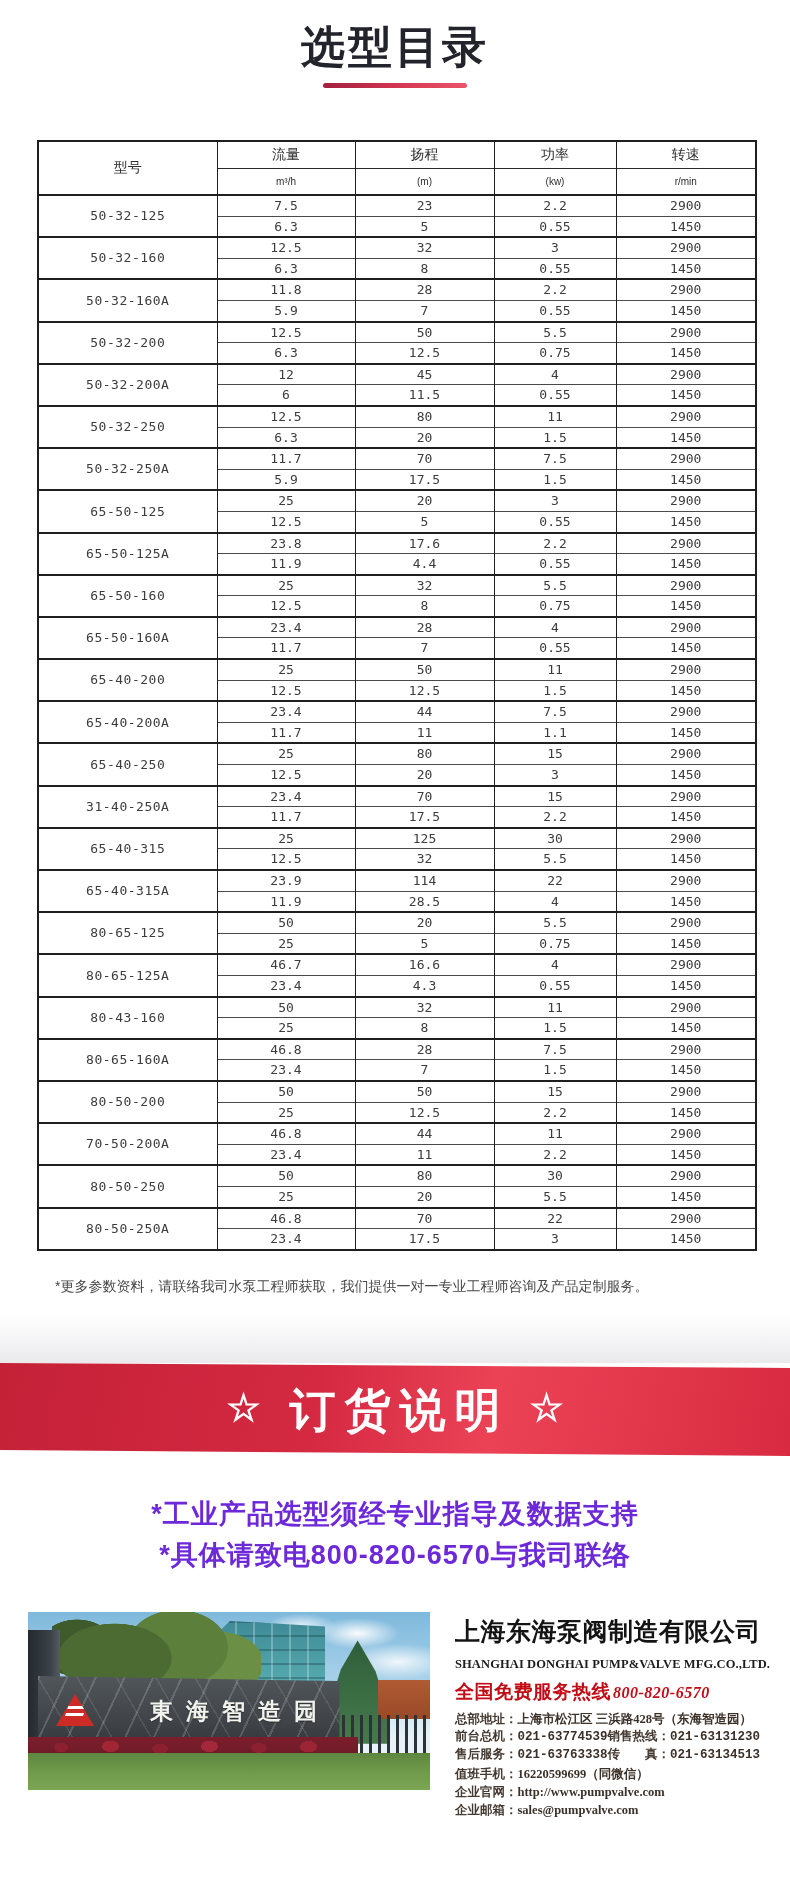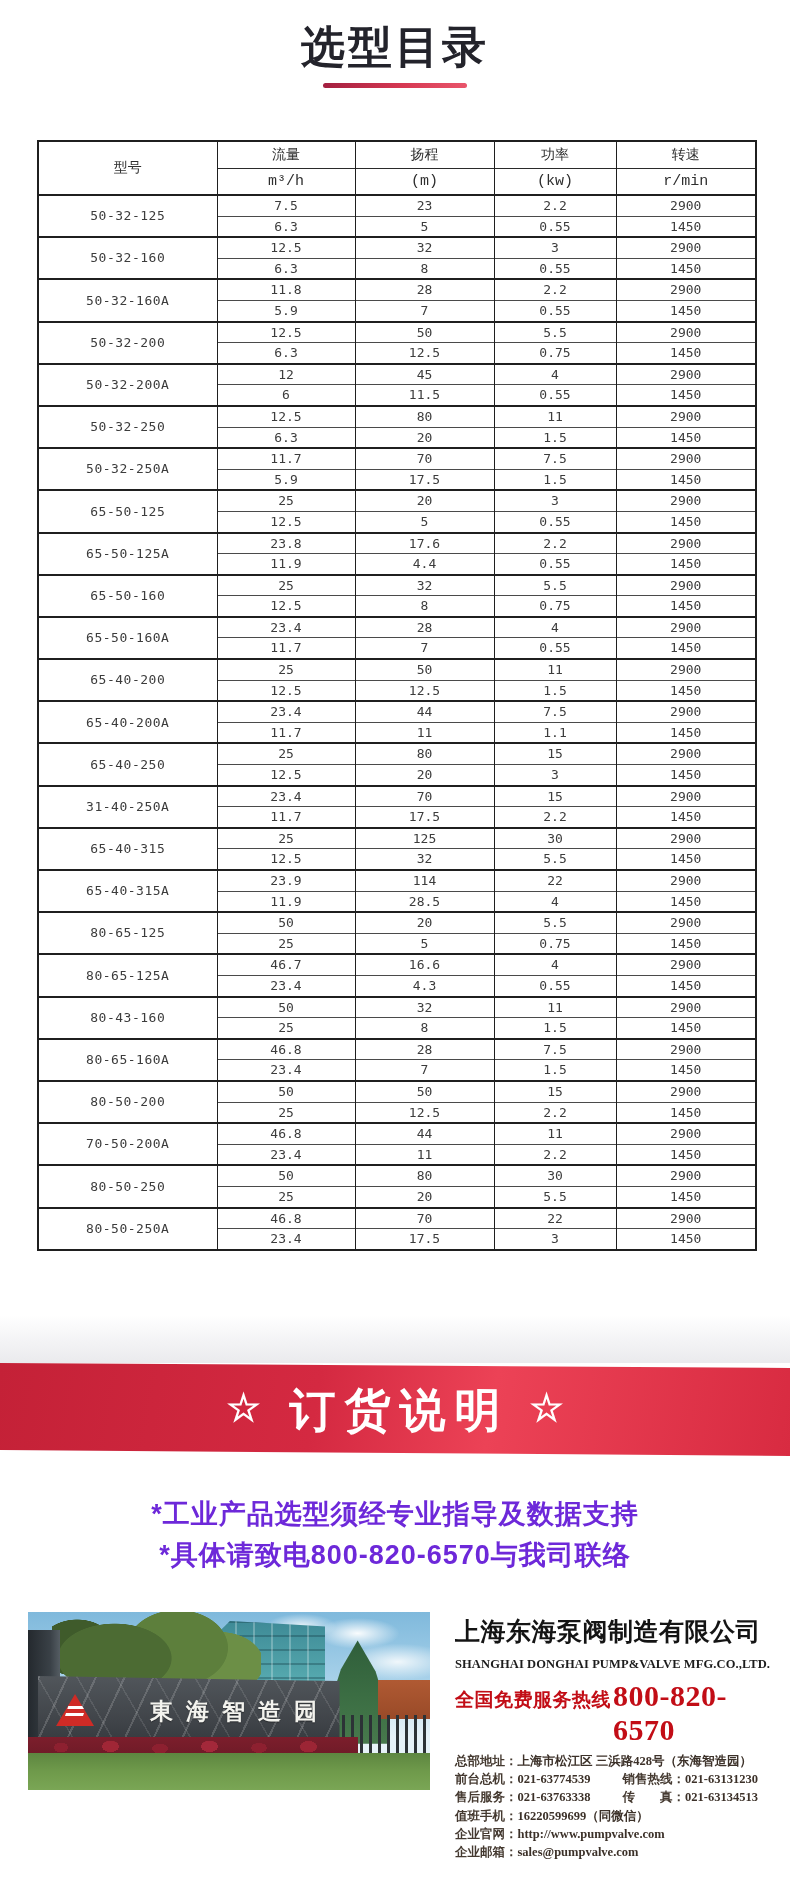--- a/index.html
+++ b/index.html
@@ -13,21 +13,21 @@
          background:linear-gradient(90deg,#a32040,#d63852 55%,#e9556b);border-radius:3px;}
 
   
   .tbl-wrap{position:absolute;top:140px;left:37px;width:718px;}
   table.pump{border-collapse:collapse;width:718px;table-layout:fixed;
          font-family:"DejaVu Sans Mono",monospace;color:#3c3c3c;}
   table.pump th,table.pump td{border-left:1px solid #1f1f1f;border-right:1px solid #1f1f1f;
          padding:0;text-align:center;vertical-align:middle;font-weight:normal;}
   table.pump{border:2px solid #1f1f1f;}
   thead th{font-family:"Liberation Sans",sans-serif;font-size:14px;color:#2e2e2e;height:26px;}
-  thead tr.units th{font-family:Liberation Mono, monospace;font-size:15px;height:25px;
+  thead tr.units th{font-family:Liberation Sans, sans-serif;font-size:10px;height:25px;
          border-top:1px solid #2a2a2a;}
   tbody td{font-size:13px;height:19.6px;line-height:19.6px;}
   tbody tr.r-top td{border-top:2px solid #1f1f1f;}
   tbody tr.r-bot td{border-top:1px solid #4a4a4a;}
   tbody td.model{font-size:13px;letter-spacing:0.5px;}
   thead{border-bottom:2px solid #000000;}
 
   
   .note{position:absolute;top:1278px;left:55px;width:700px;font-size:14px;color:#474747;}
 
@@ -100,25 +100,25 @@
         linear-gradient(180deg,#7c1e2c,#6d1a27);}
   .lawn{position:absolute;left:0;top:79%;width:100%;height:21%;
       background:linear-gradient(180deg,#5d8640 0%,#6f9a4b 50%,#7aa655 100%);}
 
   .info{position:absolute;top:1615px;left:455px;width:303px;}
   .company-cn{font-size:25px;font-weight:bold;color:#141414;letter-spacing:0.5px;white-space:nowrap;}
   .company-en{font-family:"Liberation Serif",serif;font-weight:bold;font-size:12.5px;color:#1d1d1d;
       margin-top:9px;white-space:nowrap;letter-spacing:0.1px;}
   .hotline{margin-top:7px;display:flex;align-items:baseline;gap:2px;color:#c20d16;font-weight:bold;}
   .hotline .hl-label{font-size:19px;letter-spacing:0.5px;white-space:nowrap;}
-  .hotline .hl-number{font-family:"Liberation Serif",serif;font-size:30px;letter-spacing:0.5px;}
+  .hotline .hl-number{font-family:"Liberation Serif",serif;font-size:16px;letter-spacing:0.5px;font-style:italic;}
   .contacts{margin-top:5px;}
   .contact-line{font-family:"Liberation Serif",serif;font-weight:bold;font-size:12.5px;
       color:#453a31;line-height:18.2px;white-space:nowrap;display:flex;}
-  .contact-line.two{justify-content:space-between;}
+  .contact-line.two{justify-content:space-between;font-family:Liberation Mono, monospace;}
   .c-label{color:#453a31;}
   .c-value{color:#3c3129;}
 </style>
 </head>
 <body>
 
 <div class="page">
 
   <div class="title">选型目录</div>
   <div class="title-underline"></div>
@@ -494,20 +494,21 @@
     <tr class="r-bot">
       <td>23.4</td>
       <td>17.5</td>
       <td>3</td>
       <td>1450</td>
     </tr>
   </tbody>
     </table>
   </div>
 
+  <div class="note">*更多参数资料，请联络我司水泵工程师获取，我们提供一对一专业工程师咨询及产品定制服务。</div>
 
   <div class="prefade"></div>
   <div class="banner">
     <span class="star">☆</span>
     <span class="banner-text">订货说明</span>
     <span class="star">☆</span>
   </div>
 
   <div class="slogans">
     <div>*工业产品选型须经专业指导及数据支持</div>

